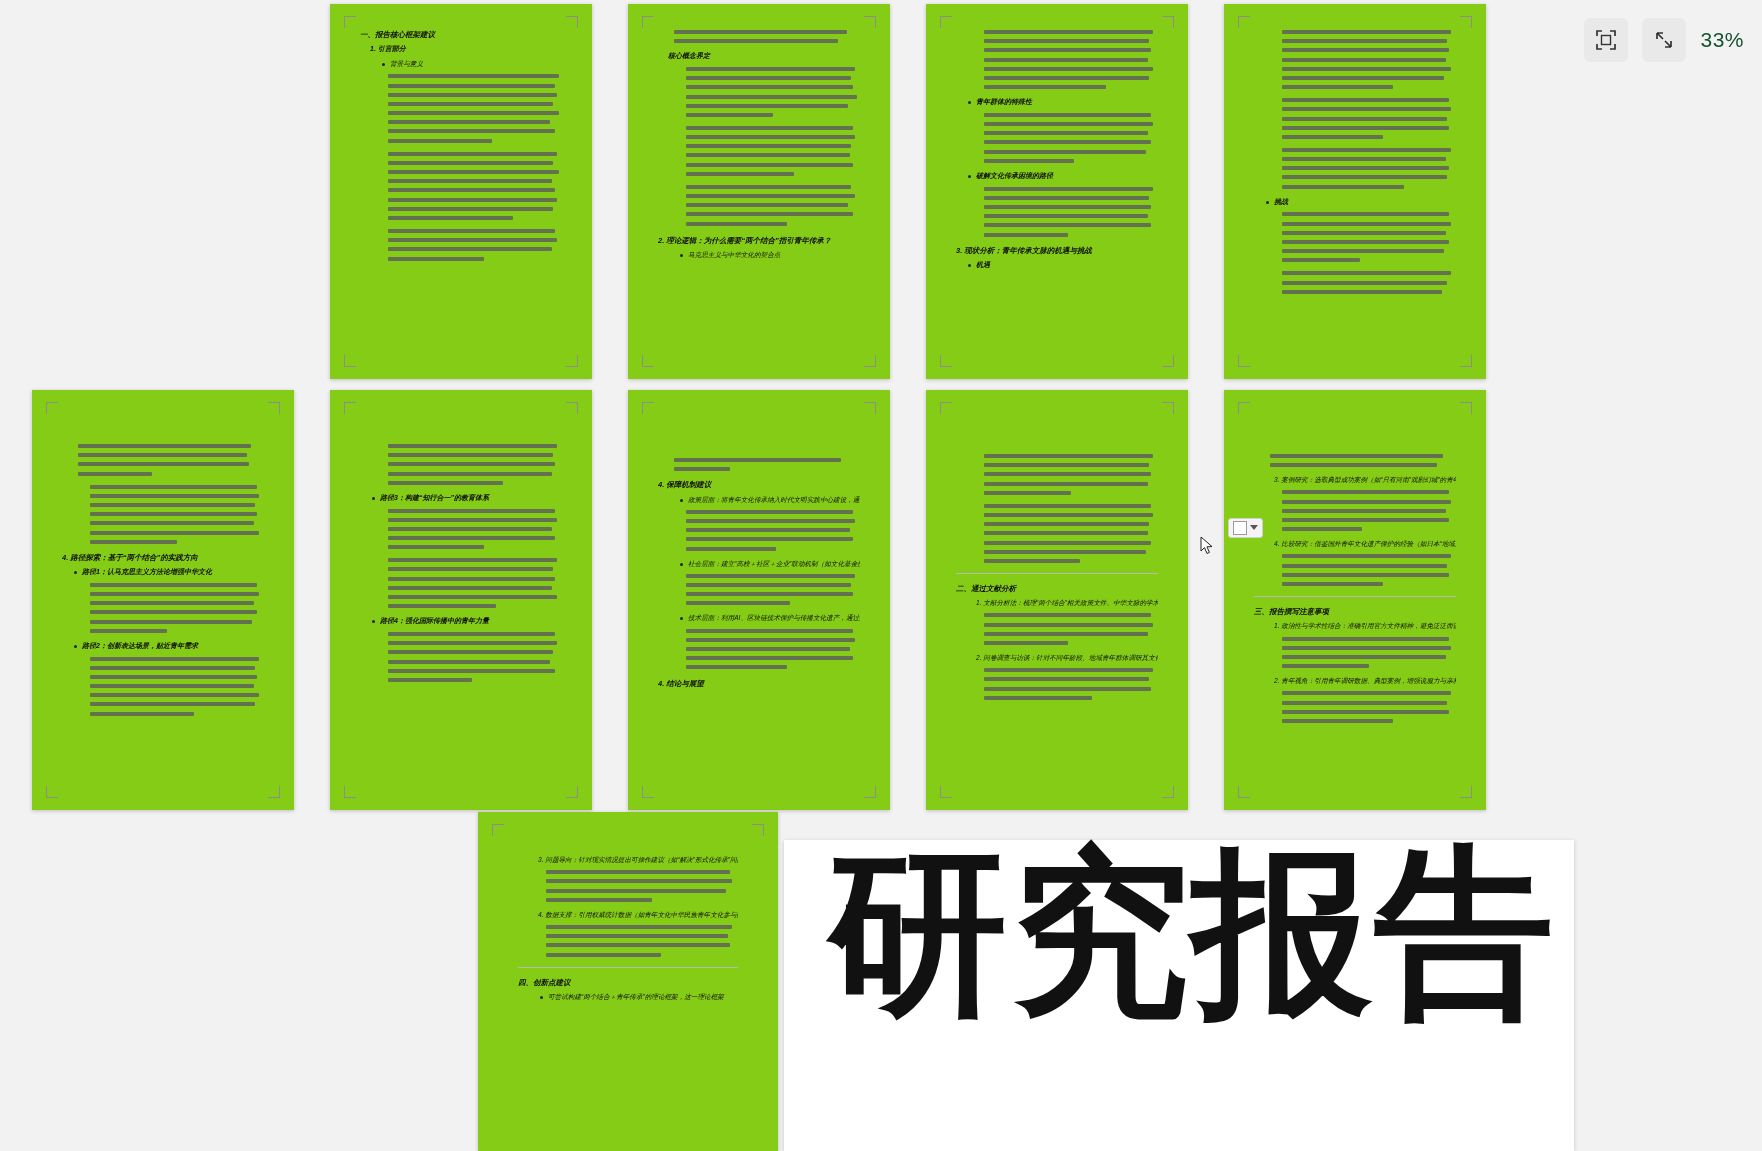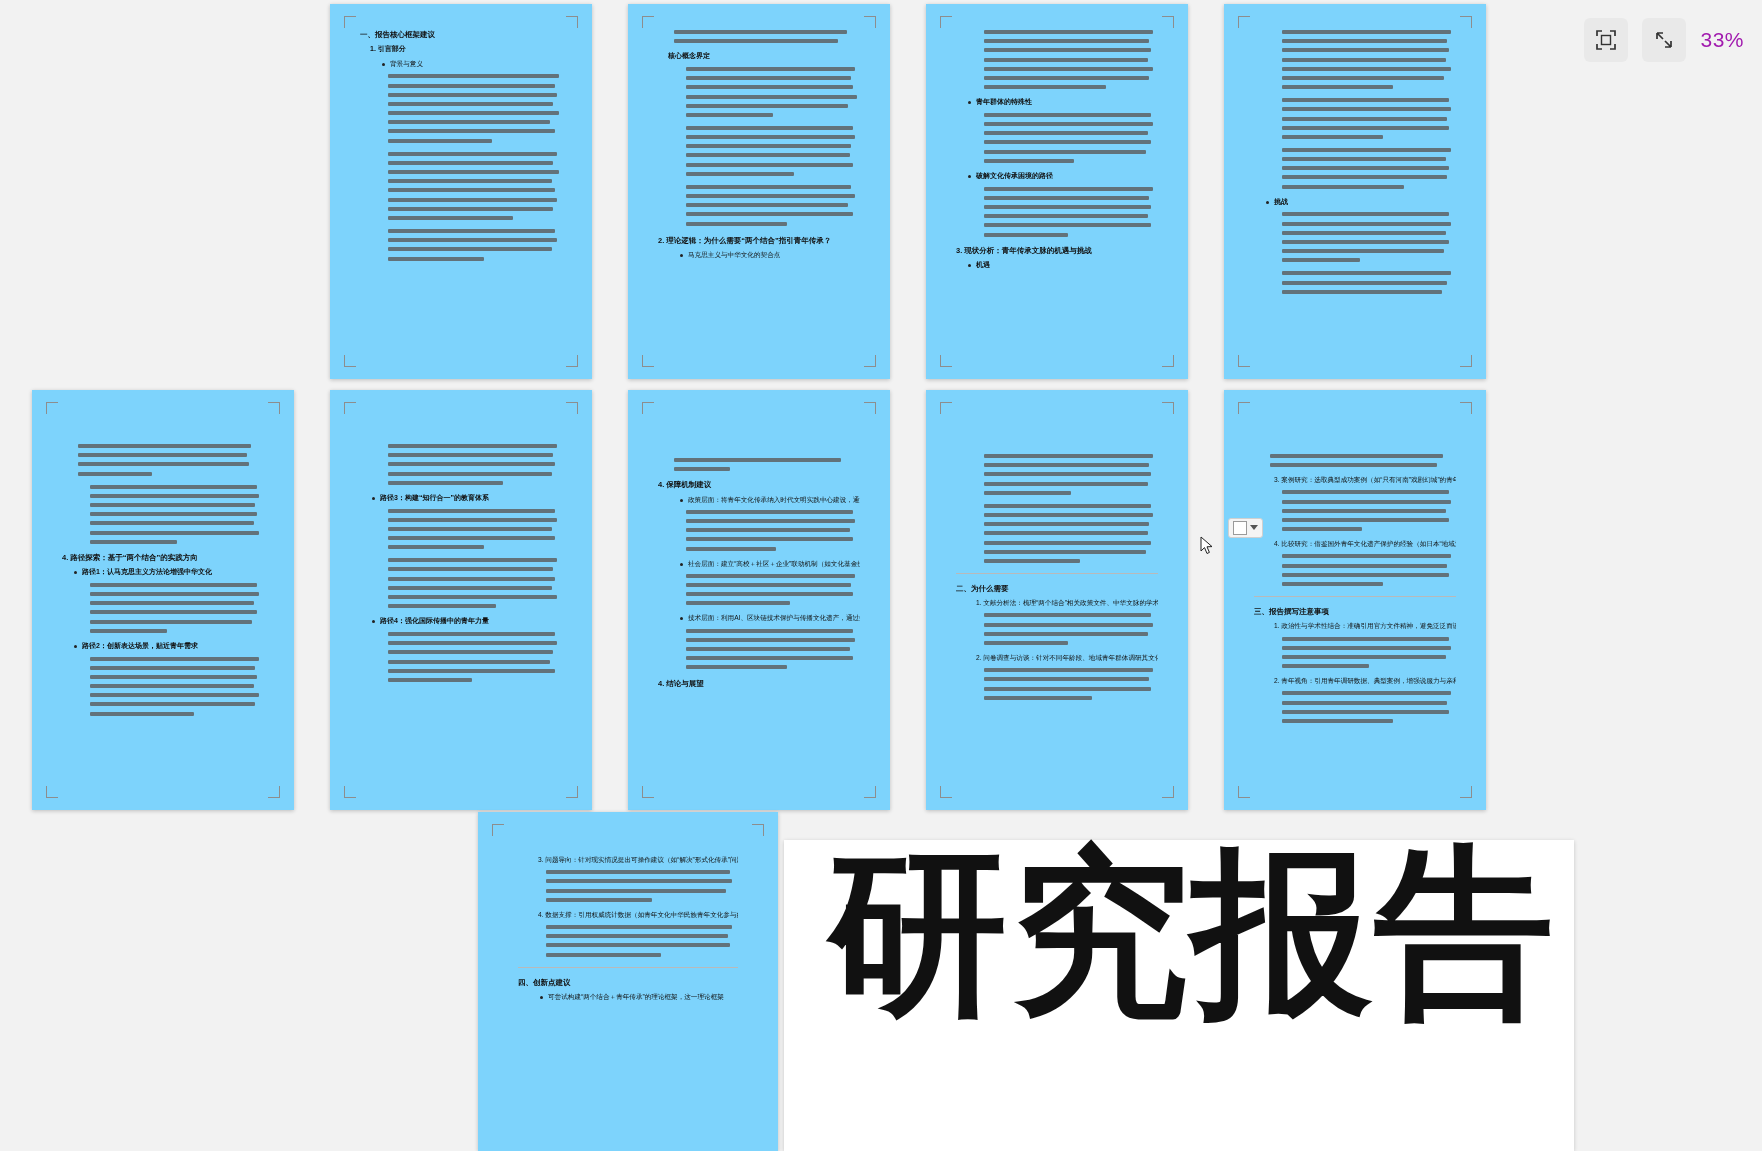--- a/index.html
+++ b/index.html
@@ -31,37 +31,38 @@
     background: #e9e9e9;
     border-radius: 6px;
     display: flex;
     align-items: center;
     justify-content: center;
     cursor: pointer;
   }
   .ctrl-box svg { display: block; }
   .zoom-level {
     font-size: 21px;
-    color: #a21caf;
+    color: #14532d;
     letter-spacing: .5px;
   }
 
   
   .pages-area {
     position: absolute;
     left: 0;
     top: 0;
     width: 1762px;
     height: 1151px;
   }
   .page {
     position: absolute;
-    background: #7dd3fc;
+    background: #84cc16;
     box-shadow: 0 1px 4px rgba(0,0,0,0.22);
     overflow: hidden;
+    font-style: italic;
   }
   .page-inner {
     position: absolute;
     inset: 0;
     padding: 26px 30px 20px 30px;
     box-sizing: border-box;
   }
 
   
   .crop {
@@ -469,21 +470,21 @@
       <div class="blk ind2">
         <div class="tline" style="width:96%"></div>
           <div class="tline" style="width:97%"></div>
         <div class="tline" style="width:95%"></div>
           <div class="tline" style="width:94%"></div>
         <div class="tline" style="width:96%"></div>
           <div class="tline" style="width:93%"></div>
         <div class="tline" style="width:55%"></div>
       </div>
       <div class="hr"></div>
-      <div class="hd">二、为什么需要</div>
+      <div class="hd">二、通过文献分析</div>
       <div class="hd sub2">1. 文献分析法：梳理“两个结合”相关政策文件、中华文脉的学术研究，通过文献分析，可以系统地了解“两个结合”和中华文脉传承的理论成果及其发展。</div>
       <div class="blk ind2">
         <div class="tline" style="width:96%"></div>
           <div class="tline" style="width:97%"></div>
         <div class="tline" style="width:94%"></div>
           <div class="tline" style="width:48%"></div>
       </div>
       <div class="hd sub2">2. 问卷调查与访谈：针对不同年龄段、地域青年群体调研其文化认知与参与度，通过问卷调查和访谈，可以收集青年群体对文化传承的真实看法和参与现状。</div>
       <div class="blk ind2">
         <div class="tline" style="width:97%"></div>

